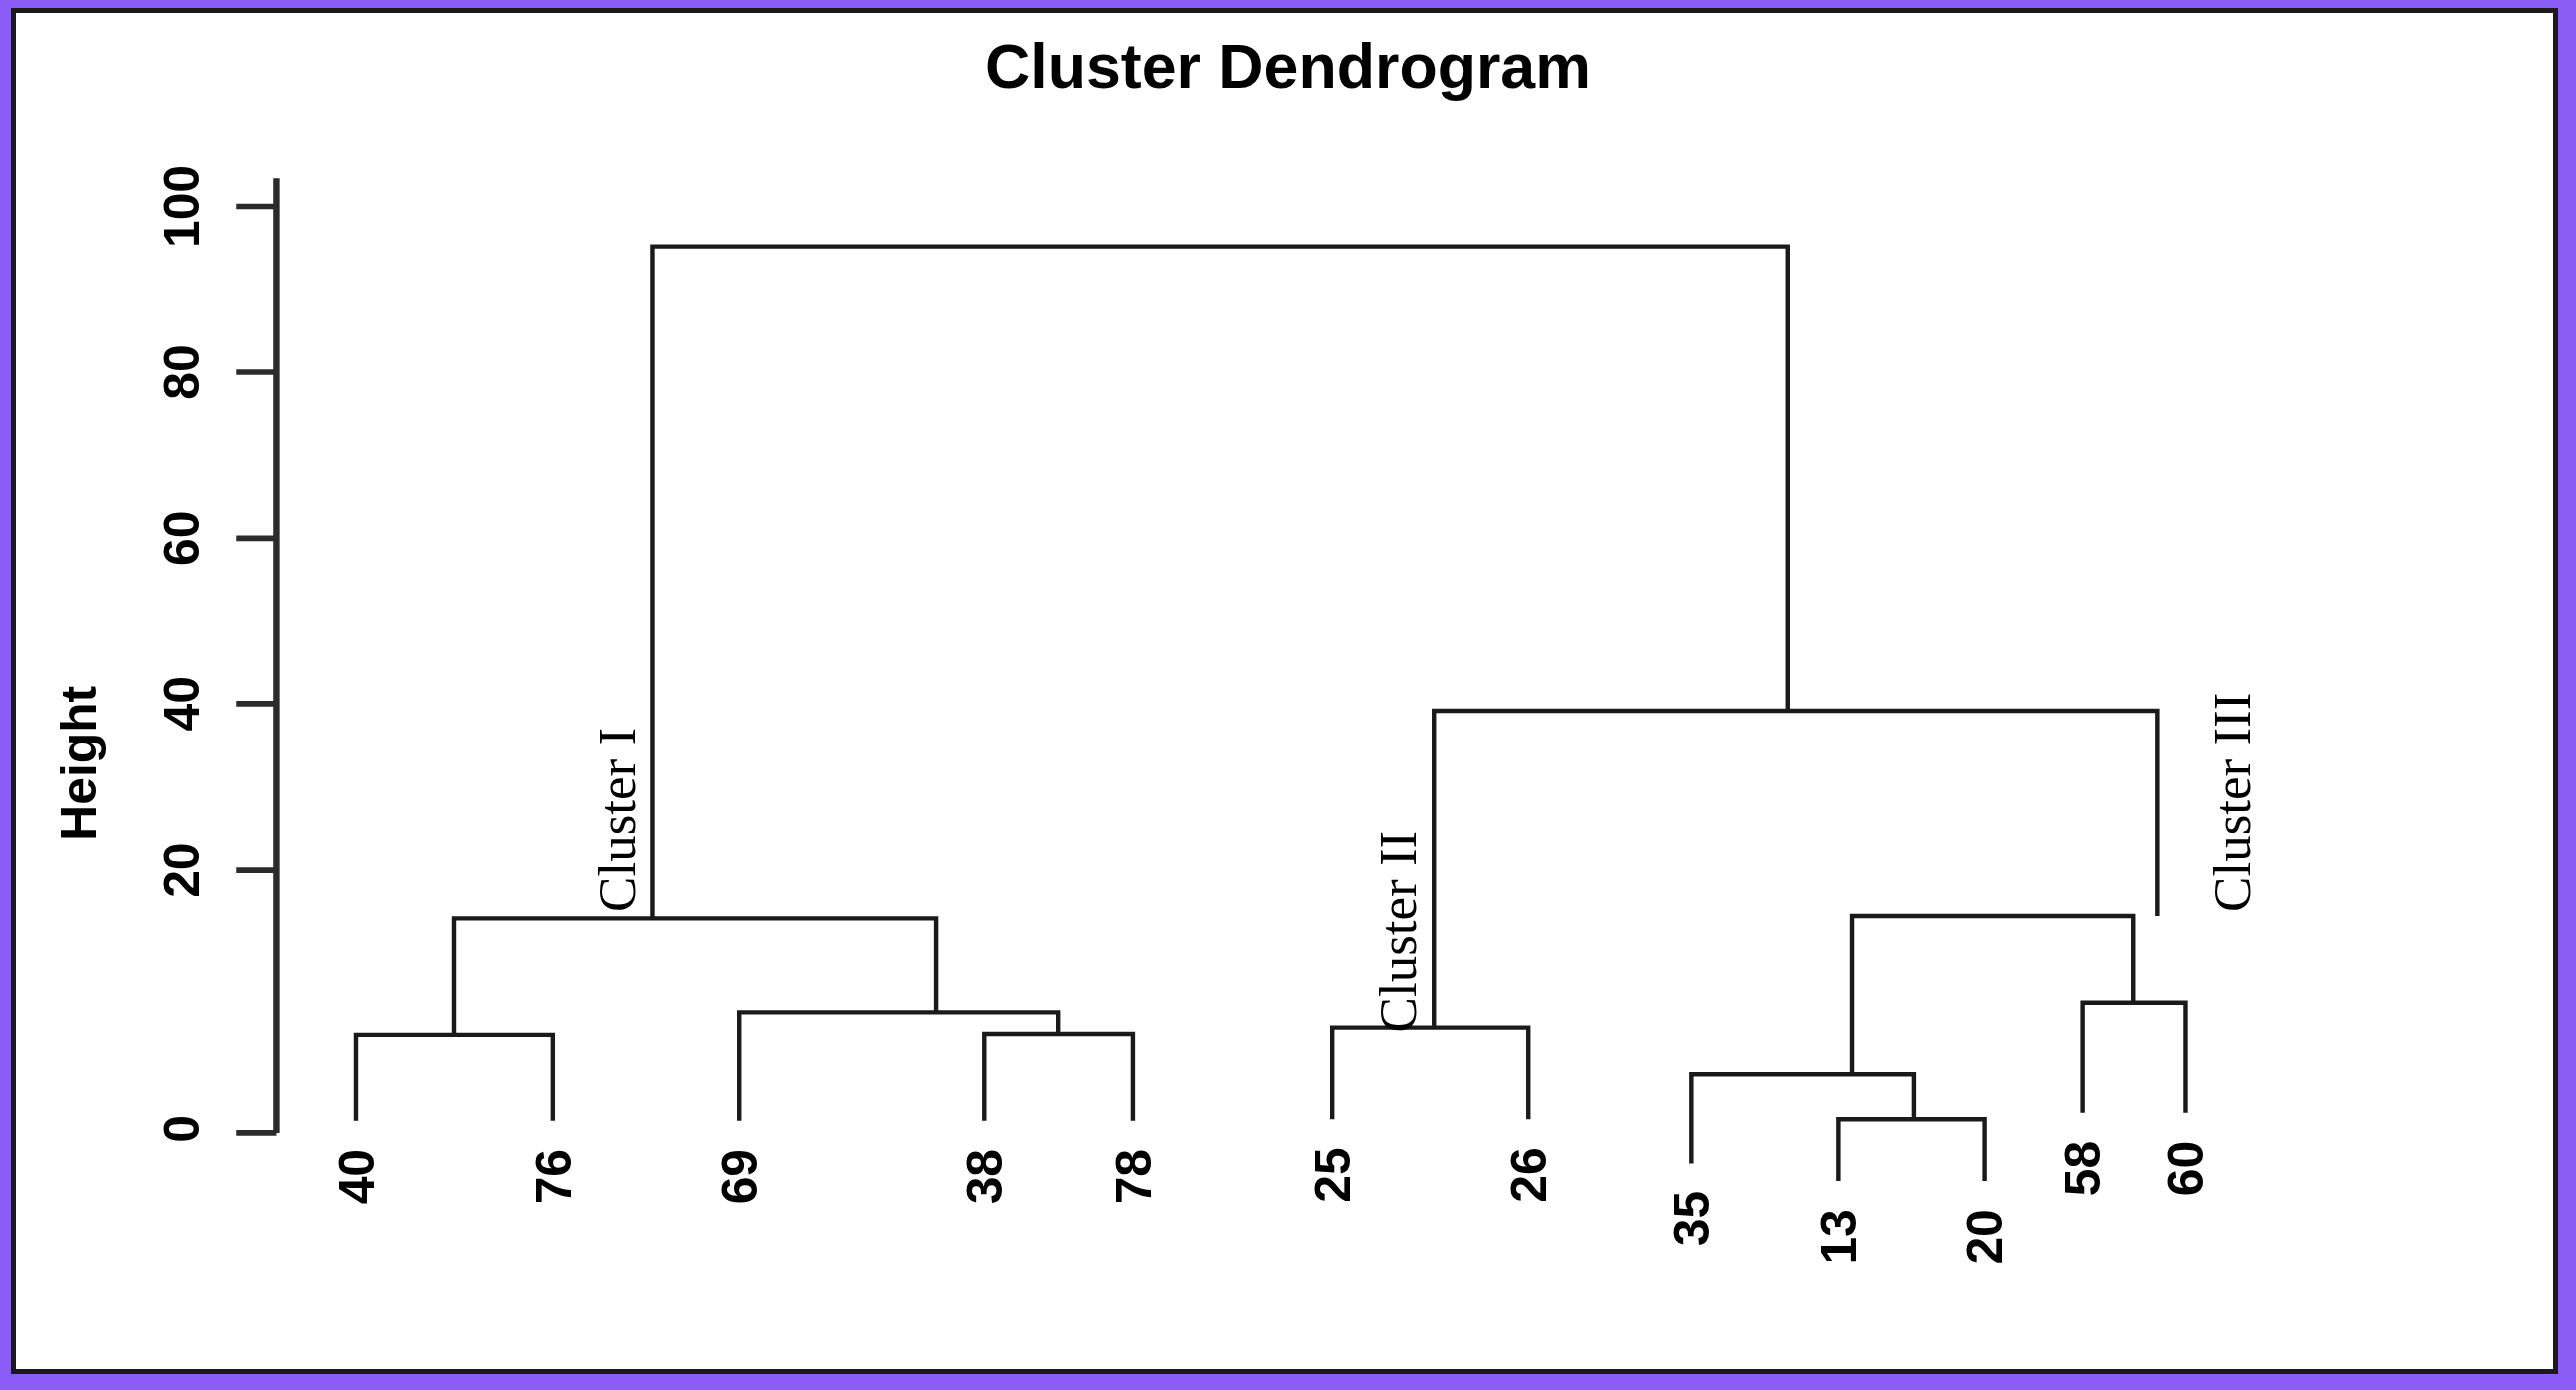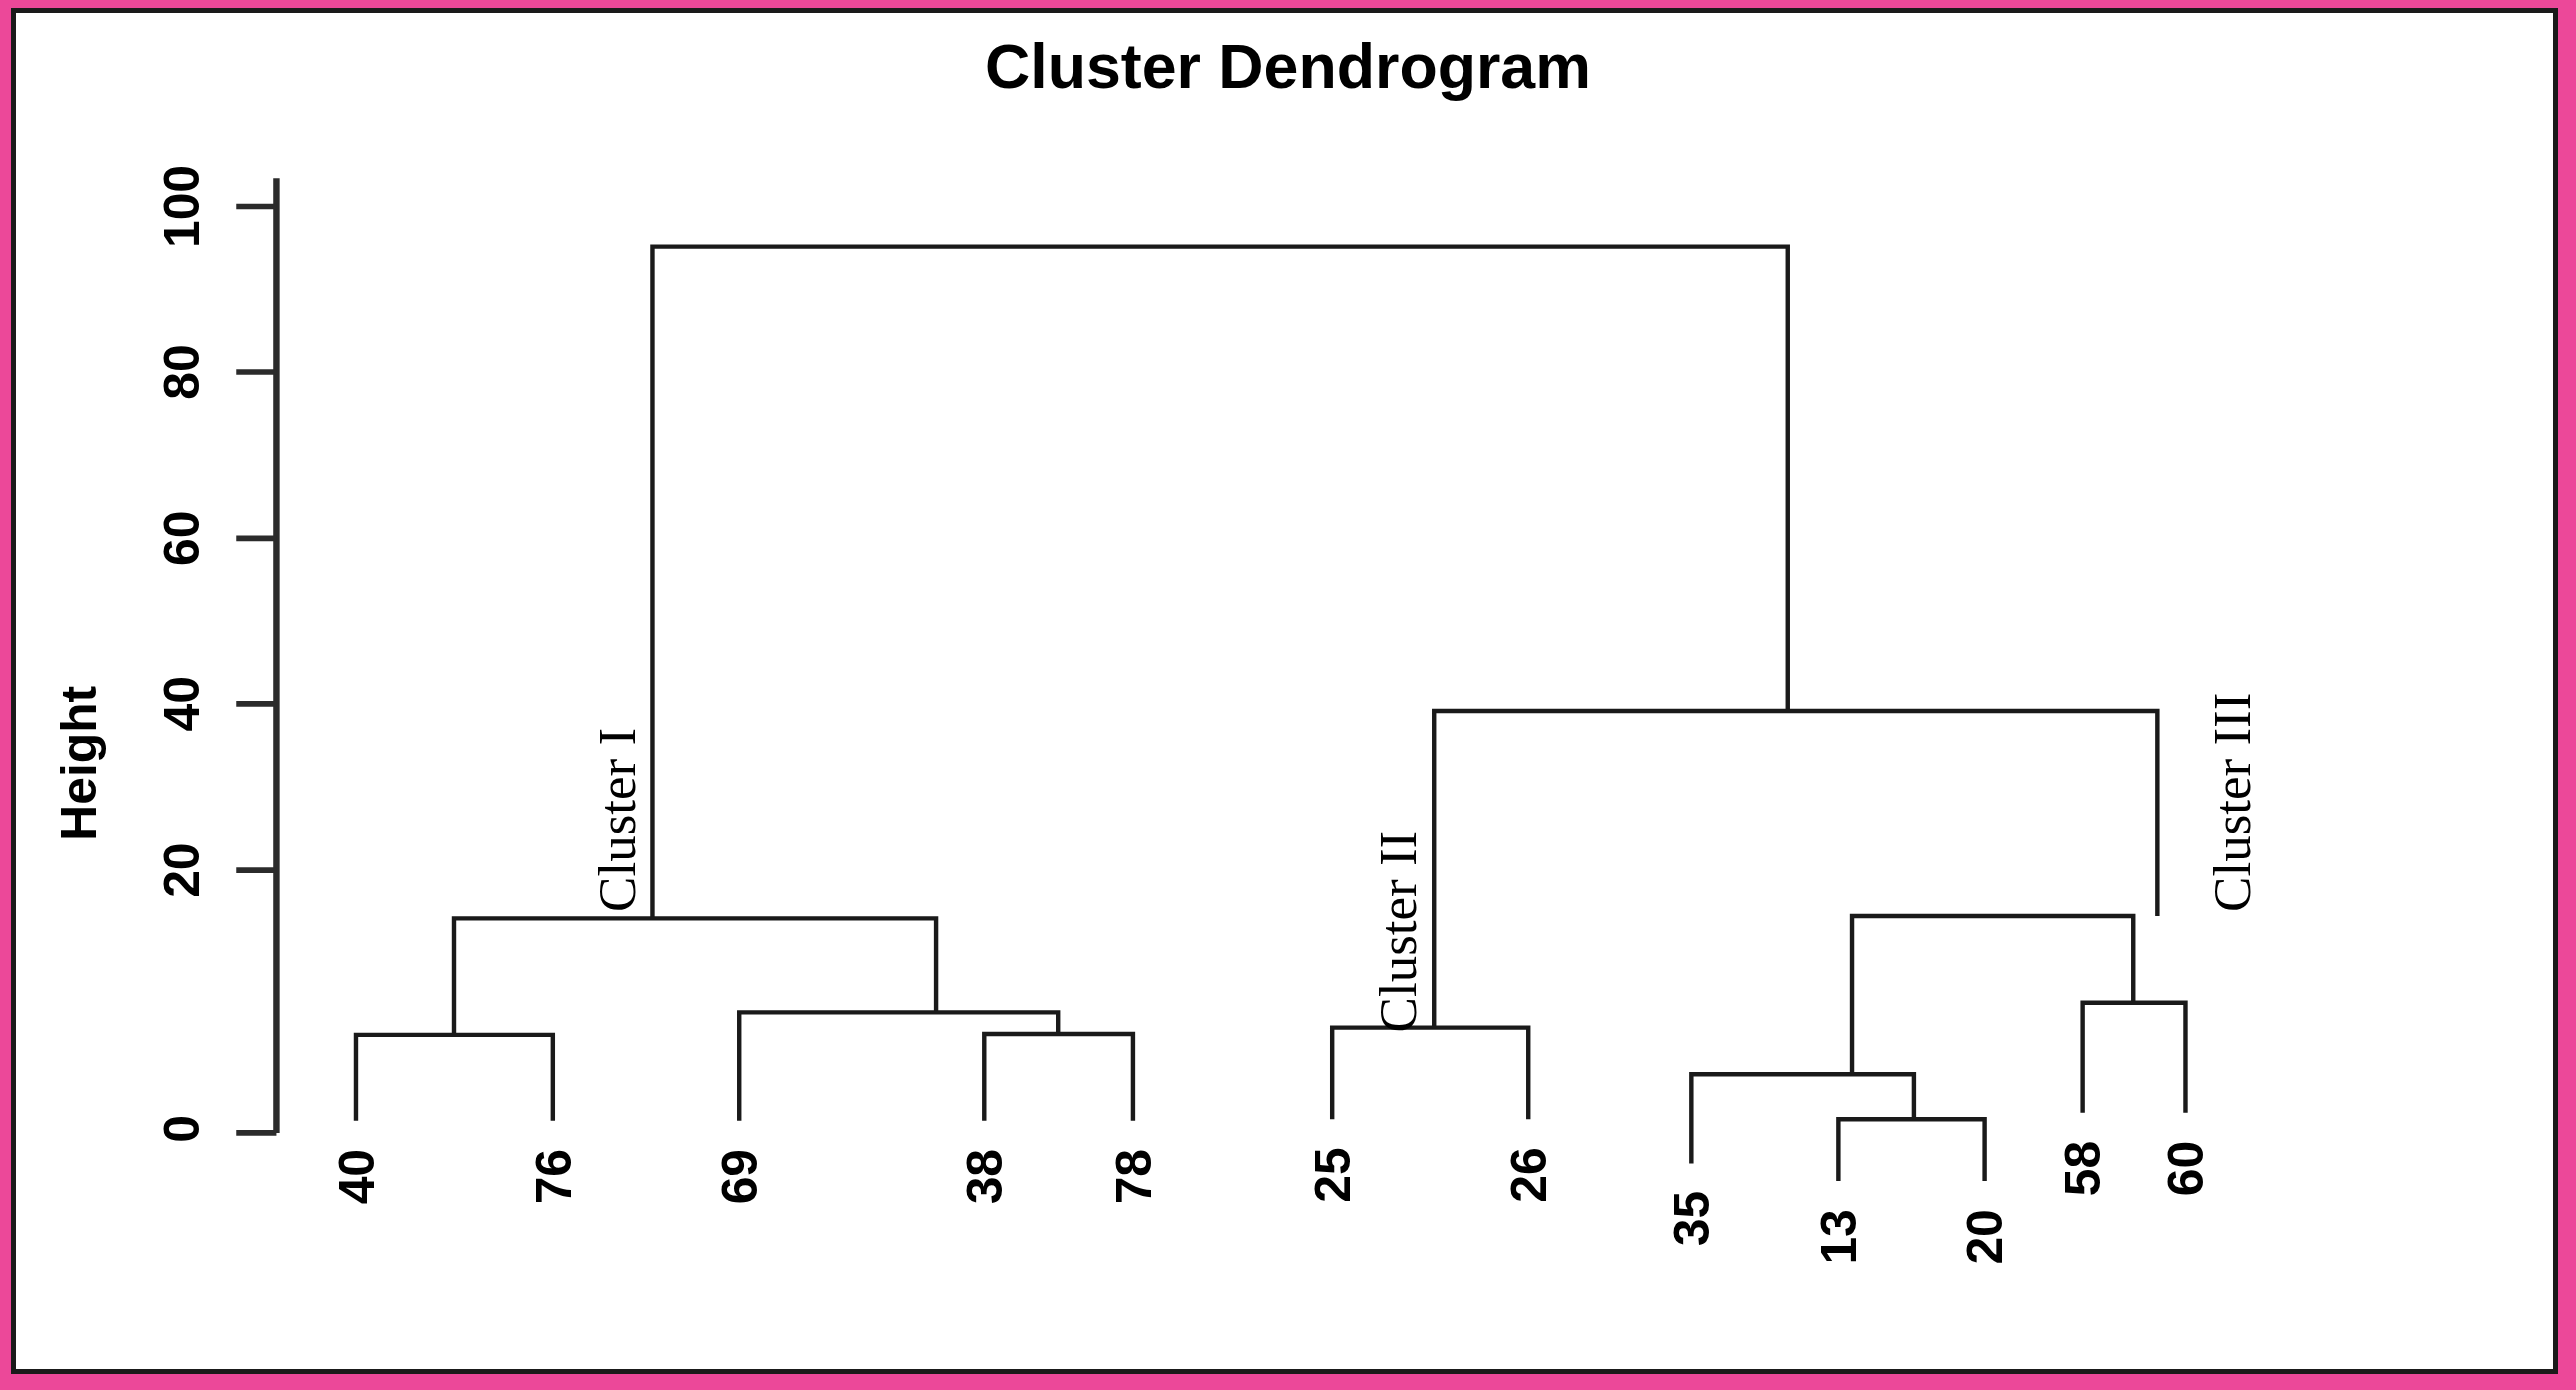--- a/index.html
+++ b/index.html
@@ -4,21 +4,21 @@
 <style>
   html, body {
     margin: 0;
     padding: 0;
     background: #ffffff;
   }
   #page {
     position: relative;
     width: 2576px;
     height: 1390px;
-    background: #ec4899;
+    background: #8b5cf6;
     font-family: "Liberation Sans", sans-serif;
     overflow: hidden;
   }
   
   #figure-frame {
     position: absolute;
     left: 11.2px;
     top: 8px;
     width: 2547px;
     height: 1366px;

